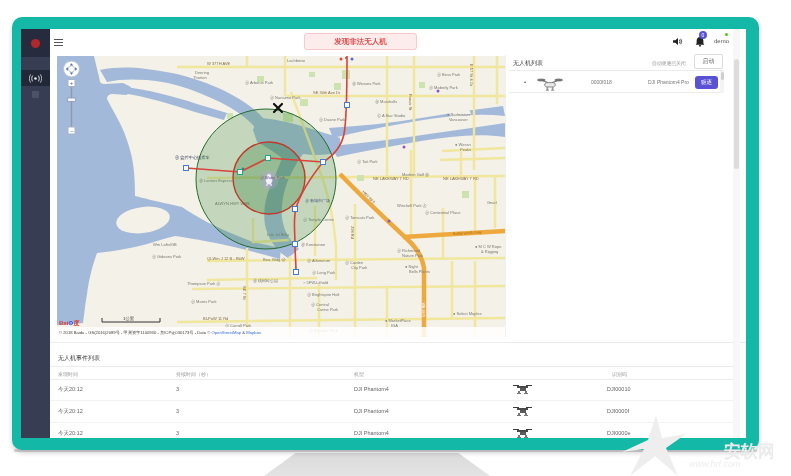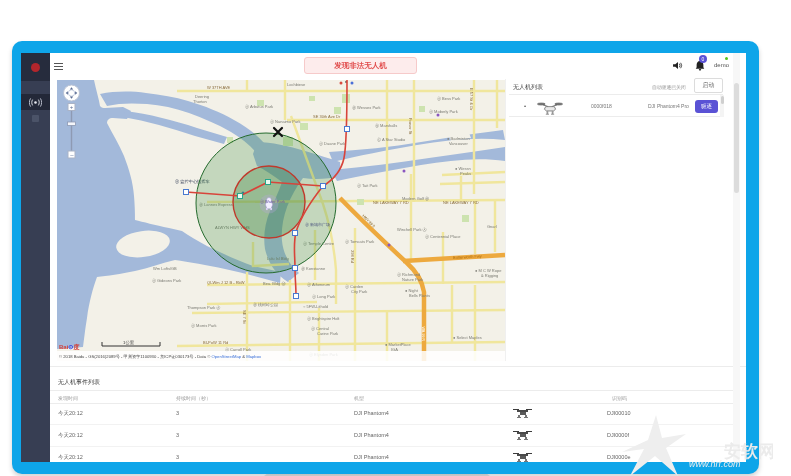--- a/index.html
+++ b/index.html
@@ -5,22 +5,22 @@
   * { margin:0; padding:0; box-sizing:border-box; }
   html,body { width:791px; height:476px; background:#fff; overflow:hidden;
     font-family:"Liberation Sans", sans-serif; }
   .abs { position:absolute; }
   
   #stand { position:absolute; left:264px; top:453px; width:226px; height:23px;
     background:linear-gradient(180deg,#dadada,#e4e4e4);
     clip-path:polygon(14% 0, 86% 0, 100% 100%, 0 100%); }
   
   #bezel { position:absolute; left:12px; top:17px; width:747px; height:433px;
-    background:#0ea5e9; border-radius:10px;
-    box-shadow:0 3px 5px rgba(0,0,0,0.18);margin-top:24px; }
+    background:#14b8a6; border-radius:10px;
+    box-shadow:0 3px 5px rgba(0,0,0,0.18); }
   
   #screen { position:absolute; left:9px; top:12px; width:725px; height:409px;
     background:#fff; overflow:hidden; }
   
   #sidebar { position:absolute; left:0; top:0; width:29px; height:409px; background:#373e53; }
   #sidebar .logo { position:absolute; left:0; top:0; width:29px; height:28px; background:#262c3d; }
   #sidebar .logo .dot { position:absolute; left:10px; top:9.5px; width:9px; height:9px;
      border-radius:50%; background:#b2262c; }
   #sidebar .item1 { position:absolute; left:0; top:41px; width:29px; height:16px; background:#232838;
      color:#dfe3ec; font-size:5.5px; line-height:16px; letter-spacing:-0.5px; text-align:center; }

